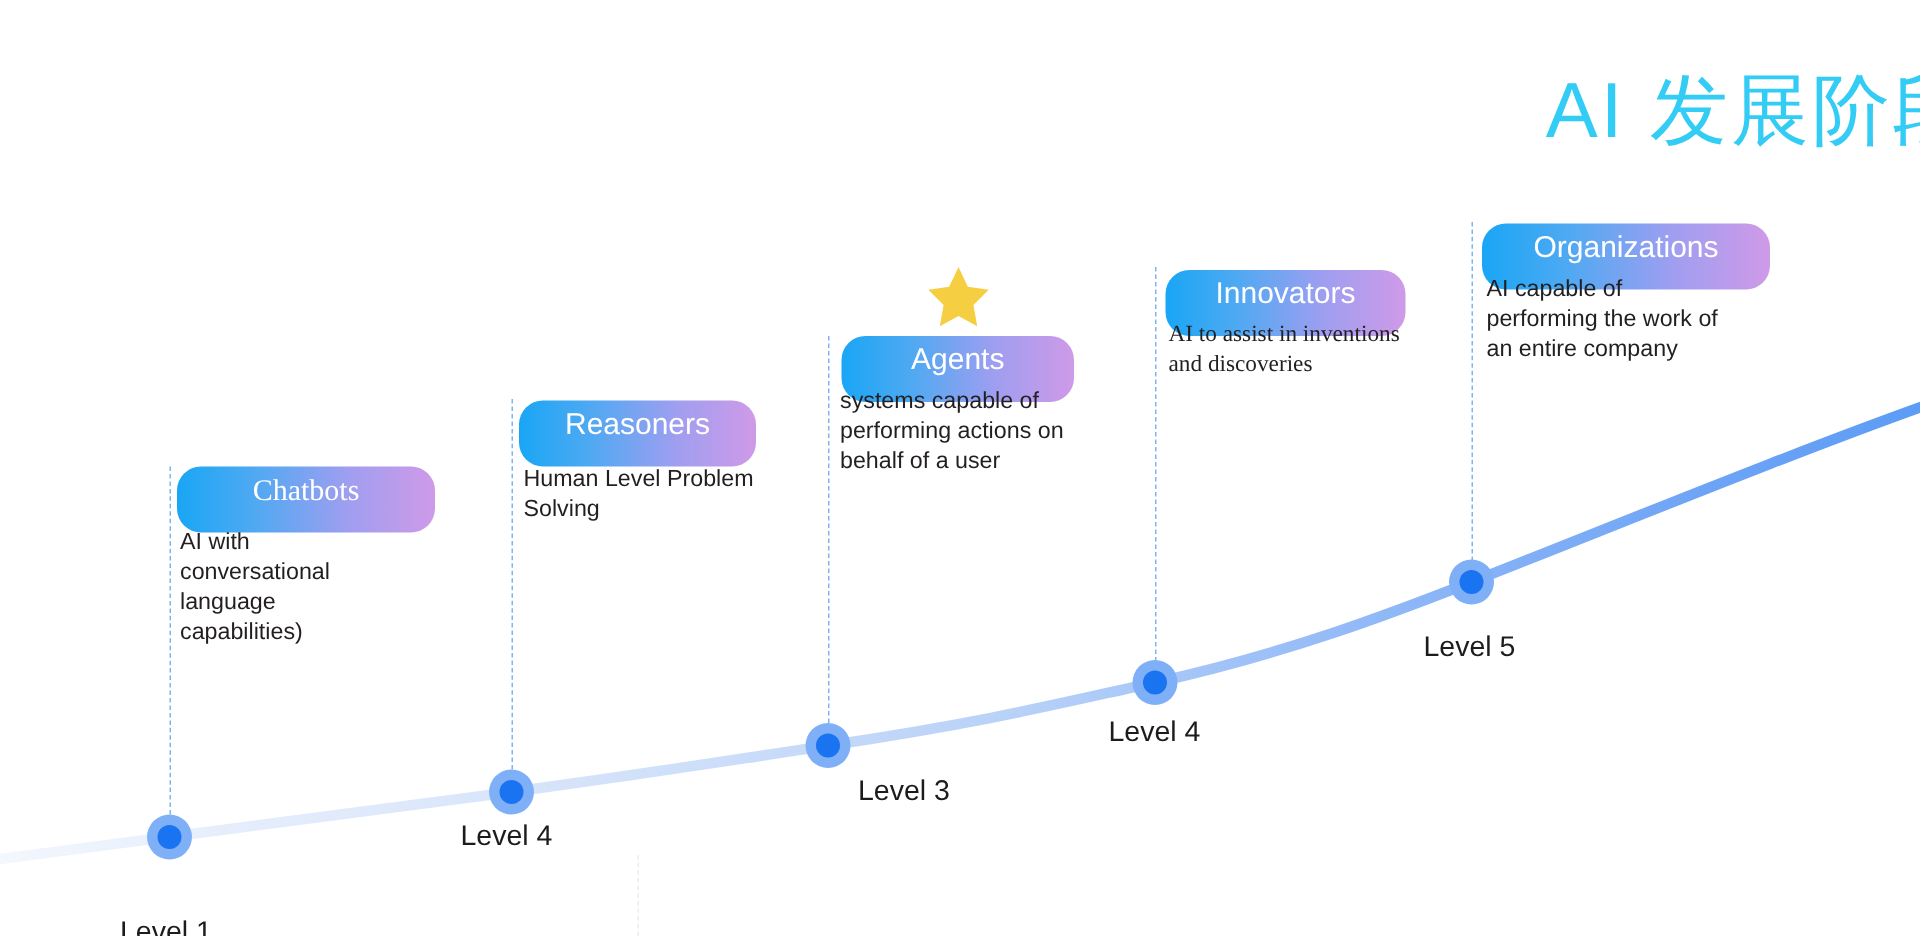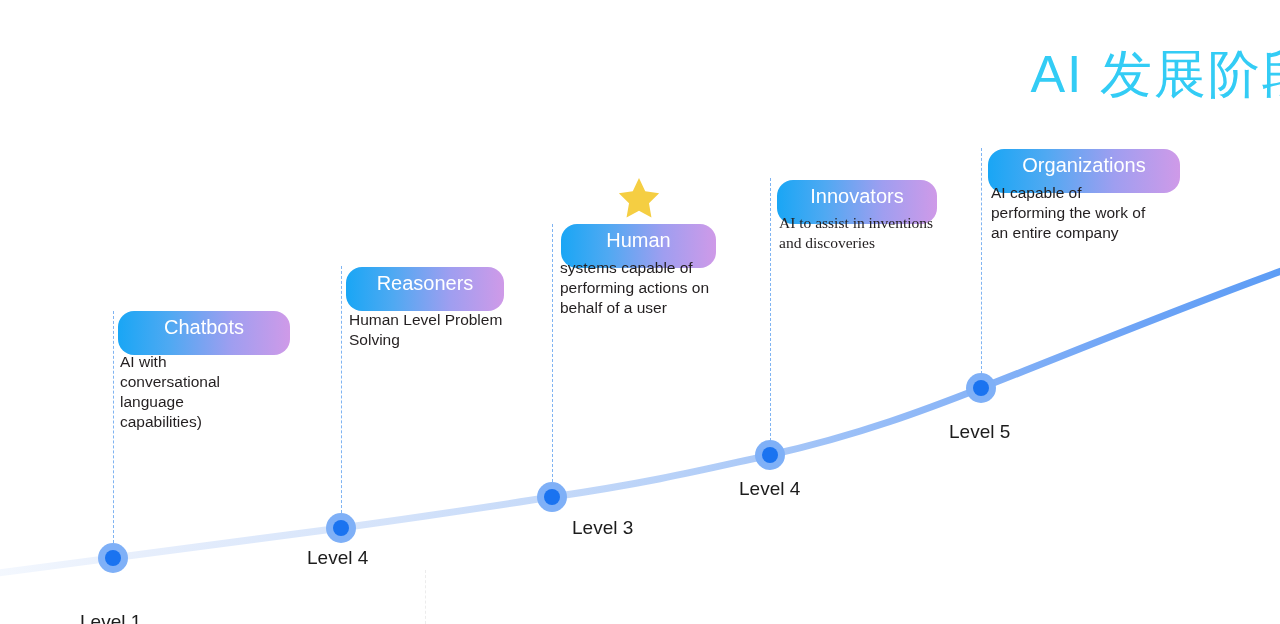--- a/index.html
+++ b/index.html
@@ -147,21 +147,21 @@
              C 660 481, 710 468, 770 455 C 860 435, 930 408, 981 388
              C 1090 345, 1200 300, 1290 268" fill="none" stroke="url(#trendGrad)" stroke-width="7" stroke-linecap="round"></path>
   </svg>
 
   <div id="bottom-tick"></div>
 
   <div class="milestone">
     <div class="connector" style="left:113px; top:311px; height:232px;"></div>
     <div class="dot" style="left:98px; top:543px;"></div>
     <div class="level-label" style="left:80px; top:610px;">Level 1</div>
-    <div class="pill" style="left:118px; top:311px; width:172px;">Chatbots</div>
+    <div class="pill" style="left:118px; top:311px; width:172px;font-family:Liberation Serif, serif;">Chatbots</div>
     <div class="desc" style="left:120px; top:352px; width:175px;">AI with
 conversational
 language
 capabilities)</div>
   </div>
 
   <div class="milestone">
     <div class="connector" style="left:341px; top:266px; height:247px;"></div>
     <div class="dot" style="left:326px; top:513px;"></div>
     <div class="level-label" style="left:307px; top:546px;">Level 4</div>
@@ -172,21 +172,21 @@
 
   <div class="milestone">
     <div class="connector" style="left:552px; top:224px; height:258px;"></div>
     <div class="dot" style="left:537px; top:482px;"></div>
     <div class="level-label" style="left:524px; top:516px;margin-left:48px;">Level 3</div>
 
     <svg class="star-icon" style="left:616px; top:175px;" viewBox="0 0 24 24" xmlns="http://www.w3.org/2000/svg">
       <path d="M12 1.6 l3.25 6.86 7.25 1.0 -5.3 5.28 1.3 7.4 -6.5 -3.55 -6.5 3.55 1.3 -7.4 -5.3 -5.28 7.25 -1.0 z" fill="#f5ce42"></path>
     </svg>
 
-    <div class="pill" style="left:561px; top:224px; width:155px;">Human</div>
+    <div class="pill" style="left:561px; top:224px; width:155px;">Agents</div>
     <div class="desc" style="left:560px; top:258px; width:195px;">systems capable of
 performing actions on
 behalf of a user</div>
   </div>
 
   <div class="milestone">
     <div class="connector" style="left:770px; top:178px; height:263px;"></div>
     <div class="dot" style="left:755px; top:440px;"></div>
     <div class="level-label" style="left:739px; top:477px;">Level 4</div>
     <div class="pill" style="left:777px; top:180px; width:160px;">Innovators</div>

